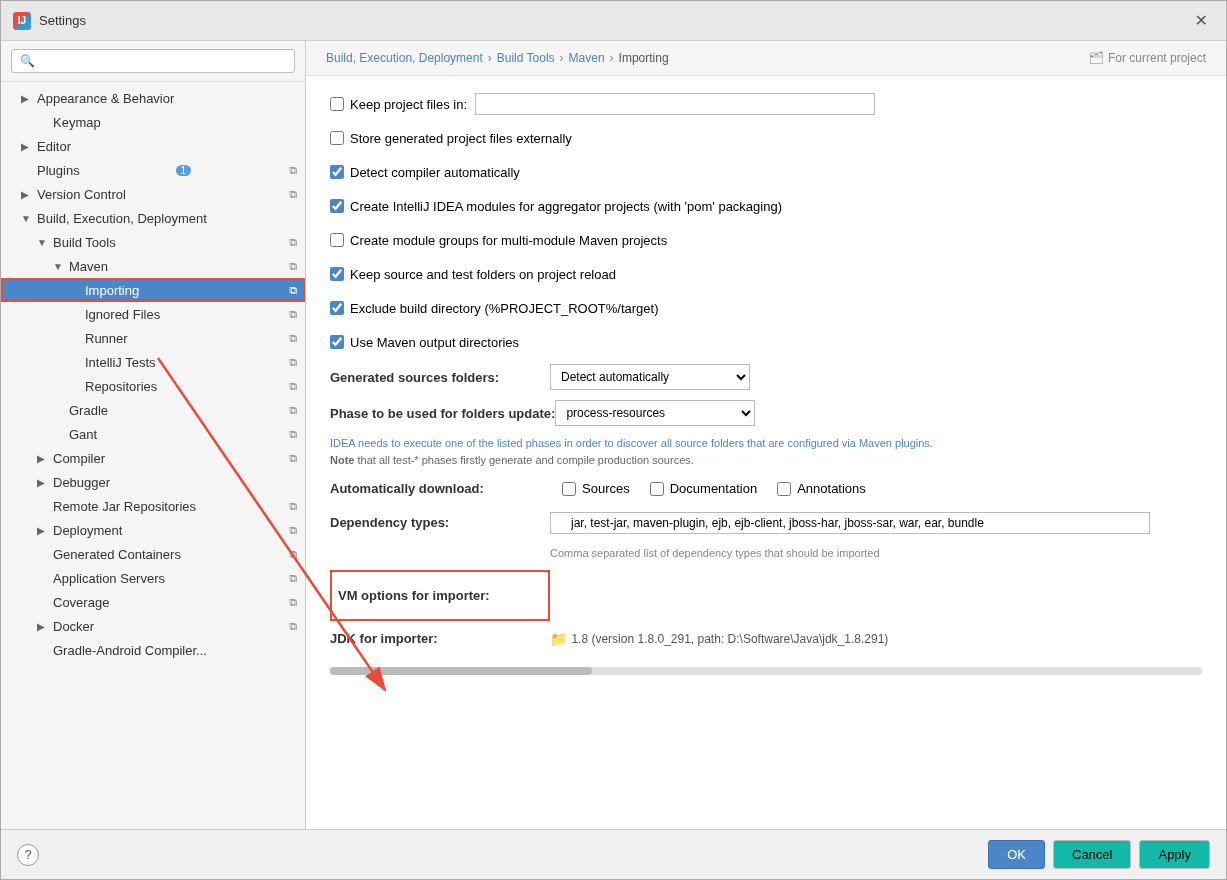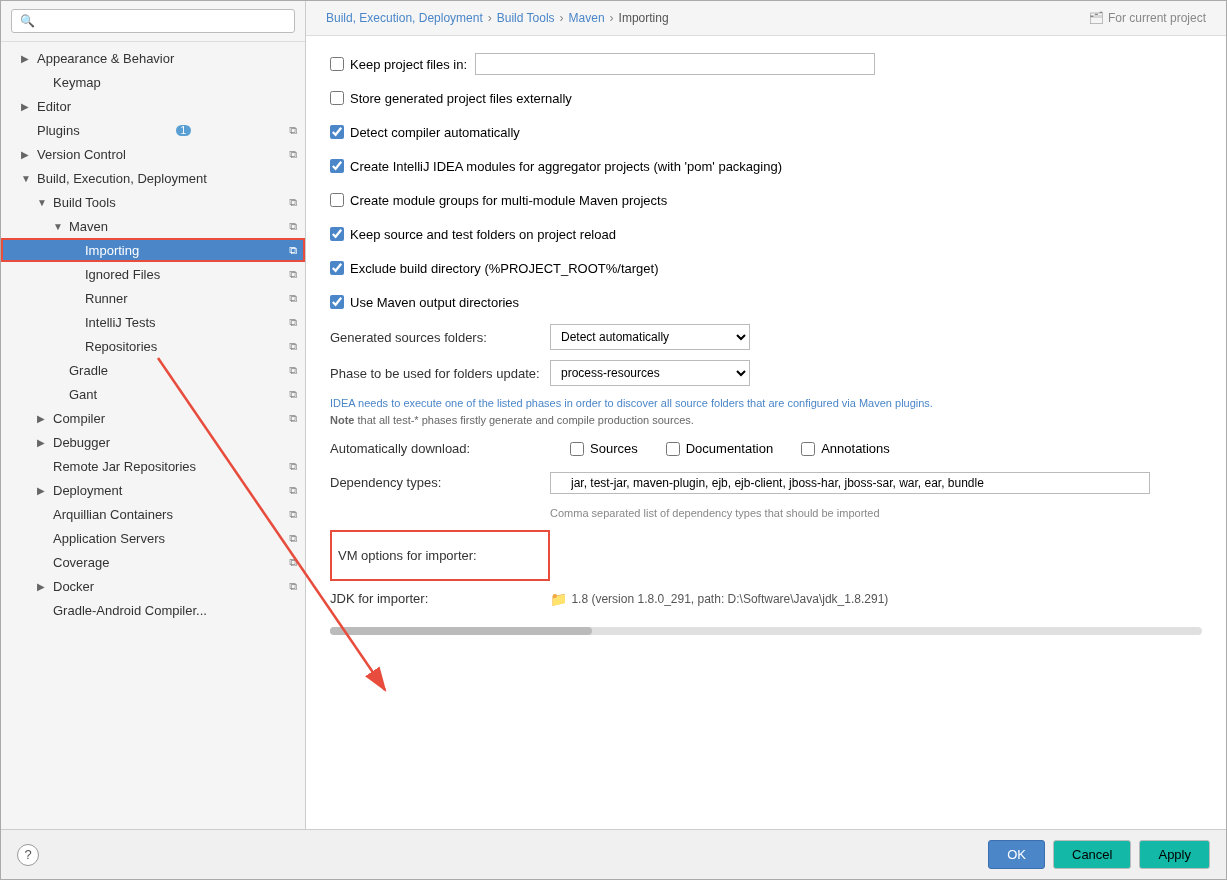--- a/index.html
+++ b/index.html
@@ -170,20 +170,21 @@
     }
     .checkbox-label input[type="checkbox"] {
       width: 14px;
       height: 14px;
       accent-color: #4a86c8;
     }
     .field-label {
       color: #333;
       white-space: nowrap;
       min-width: 220px;
+      font-weight: bold;
     }
     .text-input {
       border: 1px solid #bbb;
       padding: 2px 6px;
       font-size: 12px;
       flex: 1;
       max-width: 500px;
       min-height: 22px;
     }
     .select-dropdown {
@@ -298,20 +299,27 @@
       border-radius: 4px;
       position: absolute;
       left: 0;
     }
   </style>
 </head>
 <body>
 
 <div class="dialog">
 
+  <div class="title-bar">
+    <div class="title-bar-left">
+      <div class="app-icon">IJ</div>
+      <span class="title-text">Settings</span>
+    </div>
+    <button class="close-btn">✕</button>
+  </div>
 
   <div class="main-content">
 
     <div class="sidebar">
       <div class="search-box">
         <input class="search-input" type="text" placeholder="🔍" style="">
       </div>
       <div class="sidebar-tree">
 
         <div class="tree-item indent-1">
@@ -422,21 +430,21 @@
         </div>
 
         <div class="tree-item indent-2">
           <span class="arrow">▶</span>
           <span>Deployment</span>
           <span class="copy-icon">⧉</span>
         </div>
 
         <div class="tree-item indent-2">
           <span class="arrow" style="opacity:0">▶</span>
-          <span>Arquillian Containers</span>
+          <span>Generated Containers</span>
           <span class="copy-icon">⧉</span>
         </div>
 
         <div class="tree-item indent-2">
           <span class="arrow" style="opacity:0">▶</span>
           <span>Application Servers</span>
           <span class="copy-icon">⧉</span>
         </div>
 
         <div class="tree-item indent-2">
@@ -555,21 +563,21 @@
             <p class="note-text">
               <span style="color:#4a86c8;">IDEA needs to execute one of the listed phases in order to</span>
               <span style="color:#4a86c8;">discover all source folders that are configured via Maven plugins.</span>
             </p>
             <p class="note-text">
               <span class="note-bold">Note</span> that all test-* phases firstly generate and compile production sources.
             </p>
           </div>
         </div>
 
-        <div class="setting-row" style="margin-top: 8px; gap: 20px;">
+        <div class="setting-row" style="margin-top: 8px; gap: 12px;">
           <span class="field-label">Automatically download:</span>
           <label class="checkbox-label">
             <input type="checkbox" style="">
             <span>Sources</span>
           </label>
           <label class="checkbox-label" style="margin-left: 8px;">
             <input type="checkbox" style="">
             <span>Documentation</span>
           </label>
           <label class="checkbox-label" style="margin-left: 8px;">

